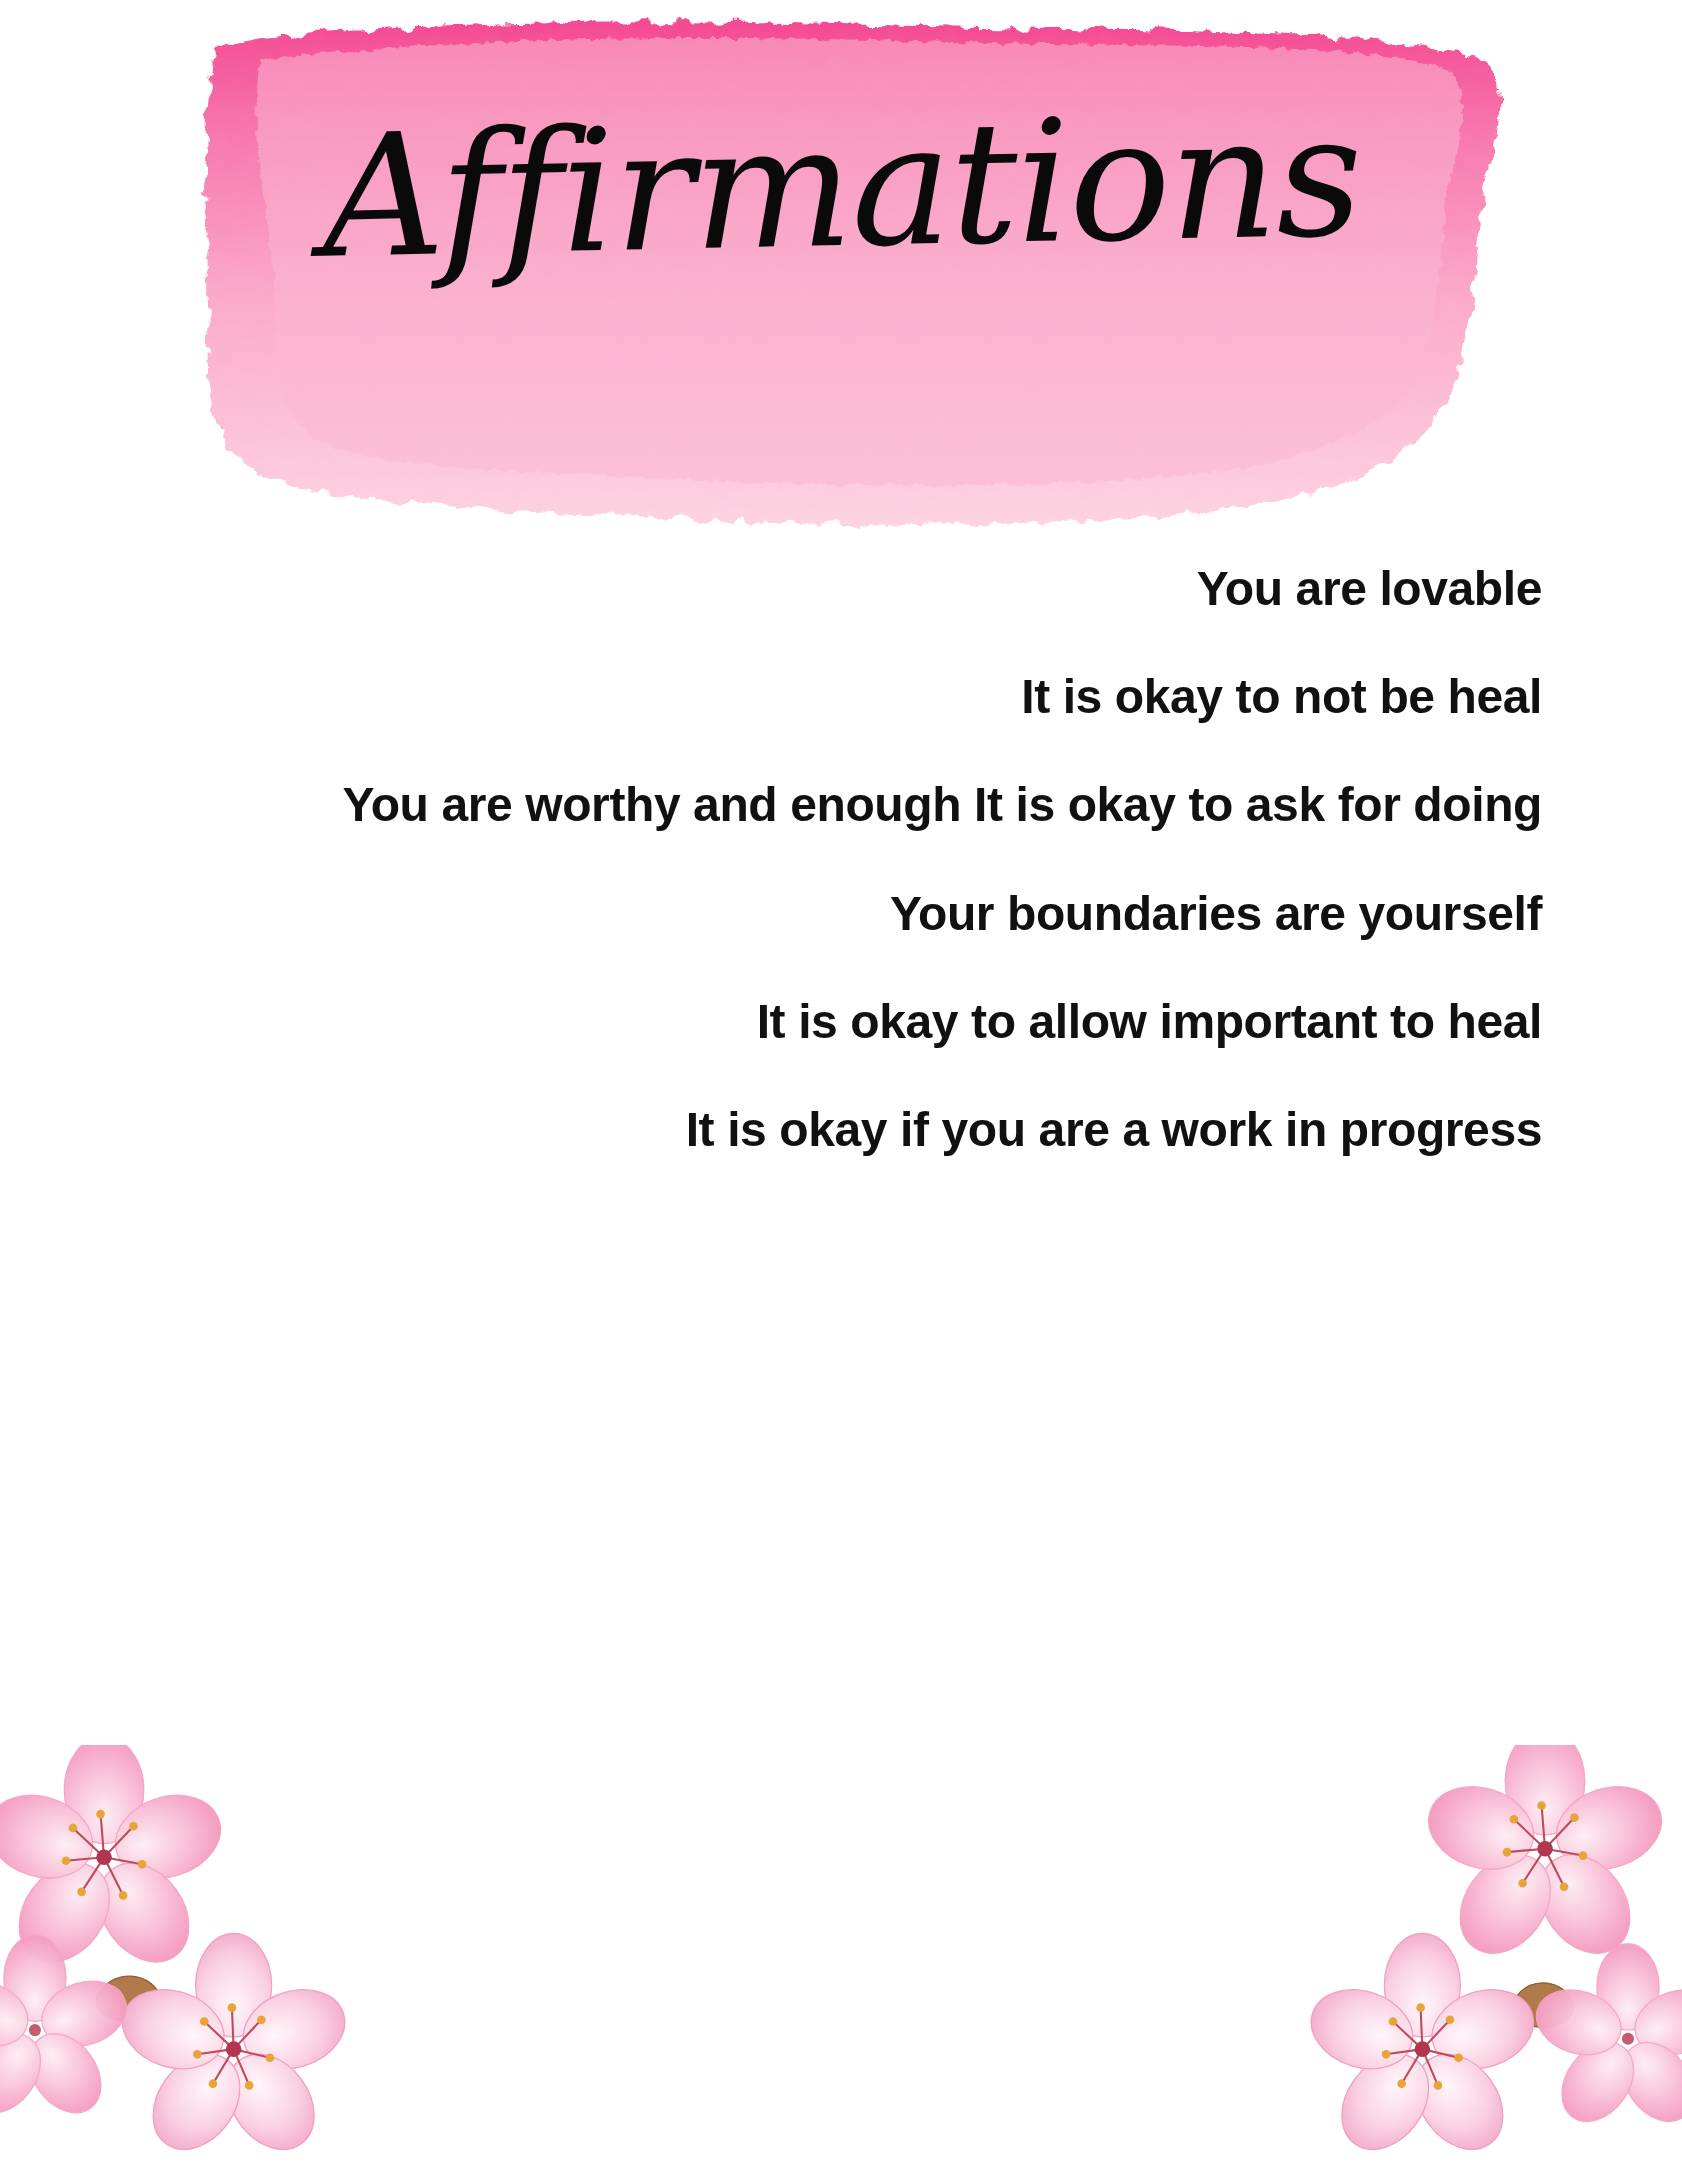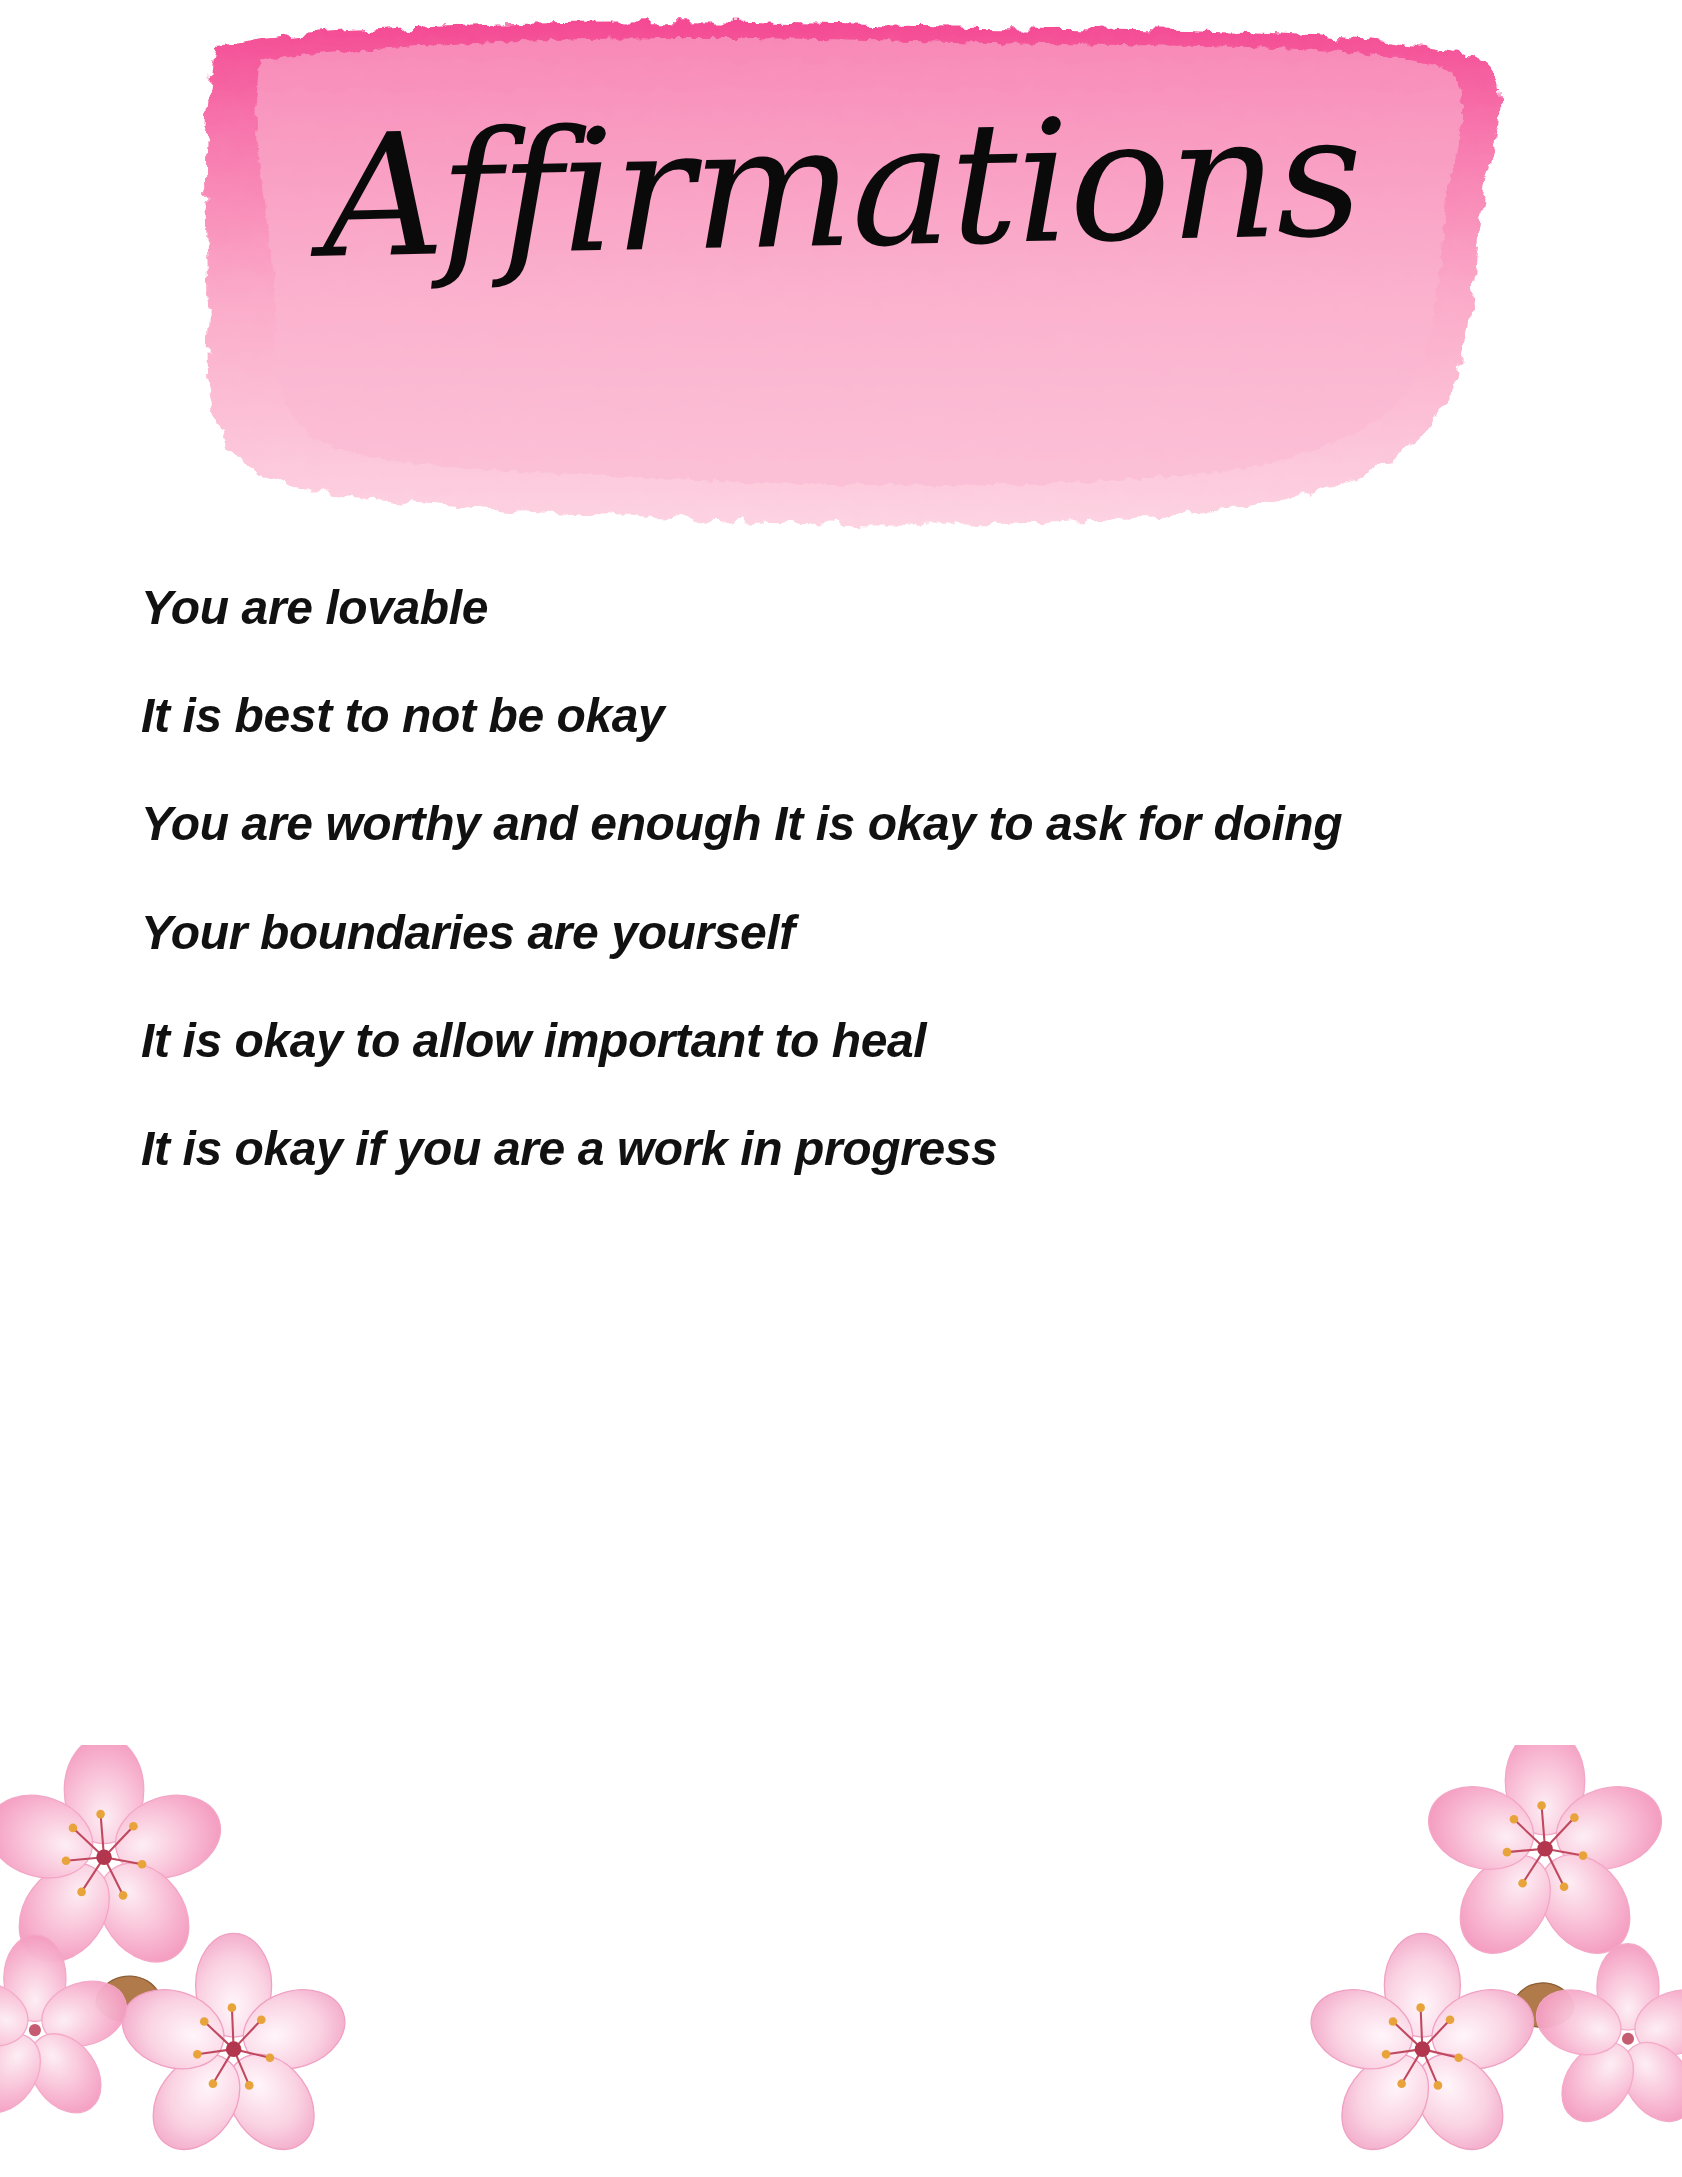--- a/index.html
+++ b/index.html
@@ -42,24 +42,23 @@
     color: #0a0a0a;
     letter-spacing: -1.7px;
     transform: rotate(-1.2deg);
   }
 
   
   .affirmations {
     position: absolute;
     left: 50%;
     transform: translateX(-50%);
-    top: 581px;
+    top: 562px;
     width: 1401px;
-    text-align: left;
-    font-style: italic;
+    text-align: right;
   }
   .affirm-line {
     font-family: "Liberation Sans", sans-serif;
     font-weight: 700;
     font-size: 48px;
     line-height: 1.13;
     color: #111111;
     margin: 0 0 54px 0;
     letter-spacing: -0.4px;
   }
@@ -110,21 +109,21 @@
                C1612,496 1516,534 1392,548 C1212,566 996,564 818,556
                C638,548 470,544 392,520 C324,498 314,440 318,372
                C322,292 284,178 300,70 Z" fill="#fbb8d2"></path>
     </g>
   </svg>
   <div class="banner-title">Affirmations</div>
 </div>
 
 <div class="affirmations">
   <p class="affirm-line">You are lovable</p>
-  <p class="affirm-line">It is best to not be okay</p>
+  <p class="affirm-line">It is okay to not be heal</p>
   <p class="affirm-line">You are worthy and enough It is okay to ask for doing</p>
   <p class="affirm-line">Your boundaries are yourself</p>
   <p class="affirm-line">It is okay to allow important to heal</p>
   <p class="affirm-line last">It is okay if you are a work in progress</p>
 </div>
 
 <svg class="flowers flowers-left" width="484" height="432" viewBox="0 0 560 500">
   <defs>
     <radialGradient id="petalL" cx="50%" cy="75%" r="75%">
       <stop offset="0%" stop-color="#fdeef4"></stop>

